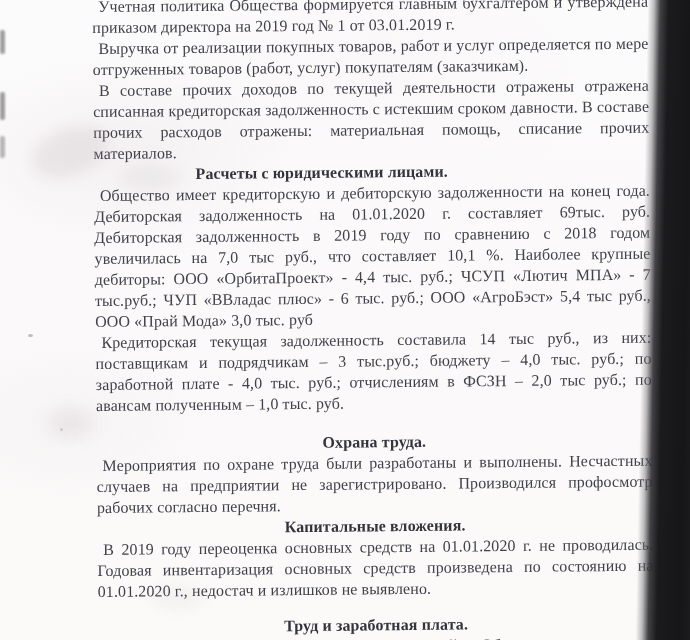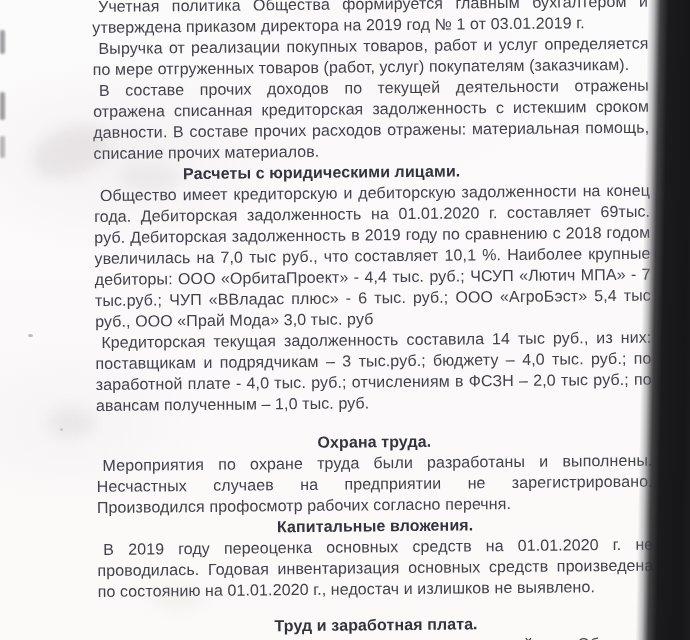--- a/index.html
+++ b/index.html
@@ -10,21 +10,21 @@
   .scan-page {
     position: relative;
     width: 690px;
     height: 640px;
     overflow: hidden;
     background:
       radial-gradient(ellipse 260px 140px at 18% 24%, rgba(225,218,221,0.30), rgba(225,218,221,0) 70%),
       radial-gradient(ellipse 200px 120px at 10% 66%, rgba(228,222,225,0.22), rgba(228,222,225,0) 70%),
       radial-gradient(ellipse 300px 200px at 55% 10%, rgba(248,244,246,0.5), rgba(248,244,246,0) 70%),
       linear-gradient(180deg, #fcfbfb 0%, #fbf9f9 55%, #fbfaf9 100%);
-    font-family: Liberation Sans, sans-serif;
+    font-family: Liberation Serif, serif;
   }
   
   .text-col {
     position: absolute;
     top: -4px;
     left: 92px;
     width: 556px;
     transform: rotate(-0.55deg);
     transform-origin: left top;
     color: #42424b;

